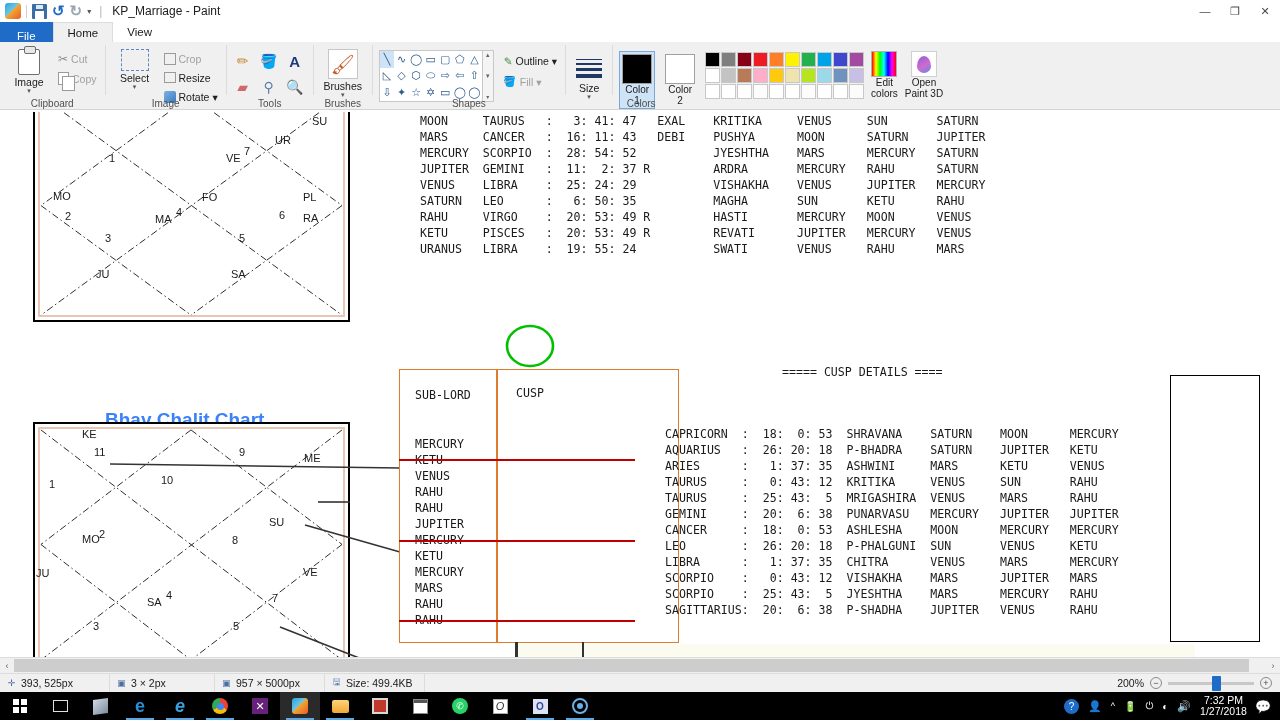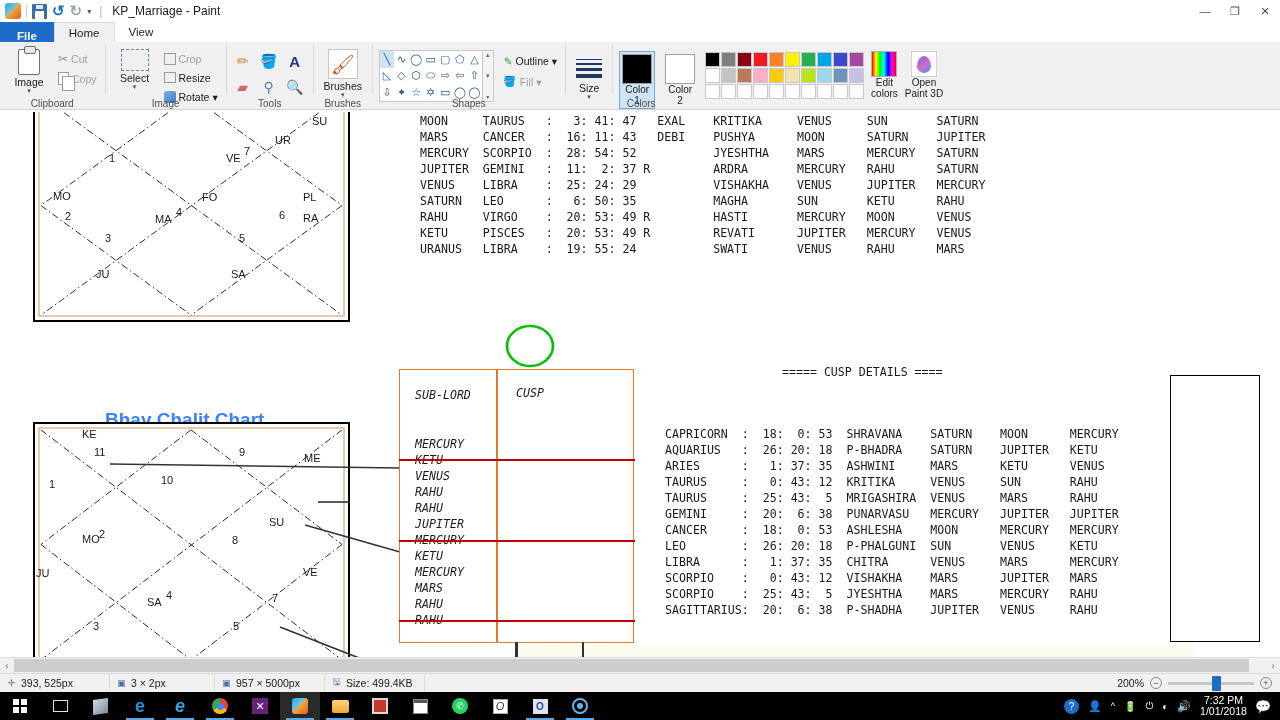--- a/index.html
+++ b/index.html
@@ -29,21 +29,21 @@
   .ico-caret { font-size:8px; color:#555; }
   .title-text { margin-left: 10px; font-size: 12px; color: #202020; }
   .title-divider { margin-left:8px; color:#b9b9b9; font-size: 12px;}
   .wincontrols { position:absolute; right:0; top:0; height:22px; display:flex; }
   .wincontrols div { width: 30px; height:22px; display:flex; align-items:center; justify-content:center;
      font-size:11px; color:#4a4a4a; }
 
   
   #tabs { height: 20px; display:flex; align-items:flex-end; background:#ffffff; }
   .tab { height: 20px; line-height:20px; padding: 0 14px; font-size: 11.5px; color:#1a1a1a; }
-  .tab.file { background:#1e6cc7; color:#fff; font-weight:bold; padding:4px 17px; }
+  .tab.file { background:#1e6cc7; color:#fff; font-weight:normal; padding:4px 17px; }
   .tab.active { background:#f0f0f0; border-top:1px solid #dcdcdc; border-left:1px solid #dcdcdc; border-right:1px solid #dcdcdc;}
 
   
   #ribbon { height: 68px; background: #f0f0f0; border-bottom:1px solid #d4d4d4; display:flex; position:relative;}
   .rgroup { display:flex; flex-direction:column; align-items:center; position:relative;
             padding: 2px 6px 0 6px; height:68px; }
   .rgroup .glabel { position:absolute; bottom:1px; left:0; right:0; text-align:center;
             font-size:10px; color:#505050; }
   .rgroup-sep { width:1px; background:#dcdcdc; margin:3px 0 14px 0; }
   .rcontent { display:flex; align-items:flex-start; gap:4px; padding-top:3px; }
@@ -452,21 +452,21 @@
 
   <svg style="position:absolute;left:100px;top:330px;width:330px;height:250px;">
     <g stroke="#333" stroke-width="1.6" fill="none">
       <line x1="10" y1="22" x2="300" y2="26"></line>
       <line x1="218" y1="60" x2="250" y2="60"></line>
       <line x1="205" y1="83" x2="300" y2="110"></line>
       <line x1="180" y1="185" x2="300" y2="232"></line>
     </g>
   </svg>
 
-  <div class="sl-box" style="position:absolute;left:399px;top:257px;width:235px;height:274px;font-style:italic;">
+  <div class="sl-box" style="position:absolute;left:399px;top:257px;width:280px;height:274px;">
     <div class="sl-divider" style="left:96px;"></div>
     <div class="mono" style="position:absolute;left:15px;top:18px;">SUB-LORD</div>
     <div class="mono" style="position:absolute;left:116px;top:16px;">CUSP</div>
     <div class="mono" id="sublord-col" style="position:absolute;left:15px;top:66px;line-height:16px;">MERCURY
 KETU
 VENUS
 RAHU
 RAHU
 JUPITER
 MERCURY
@@ -599,17 +599,17 @@
   <div class="tray">
     <span style="width:15px;height:15px;border-radius:50%;background:#1e6cc7;color:#fff;font-size:10px;display:flex;align-items:center;justify-content:center;">?</span>
     <span style="font-size:11px;">👤</span>
     <span style="font-size:9px;">^</span>
     <span style="font-size:10px;">🔋</span>
     <span style="font-size:10px;">⏻</span>
     <span style="font-size:10px;">◐</span>
     <span style="font-size:11px;">🔊</span>
     <span class="clock">
       <span style="display:block;">7:32 PM</span>
-      <span style="display:block;">1/01/2018</span>
+      <span style="display:block;">1/27/2018</span>
     </span>
     <span style="font-size:13px;">💬</span>
   </div>
 </div>
 
 </body></html>

